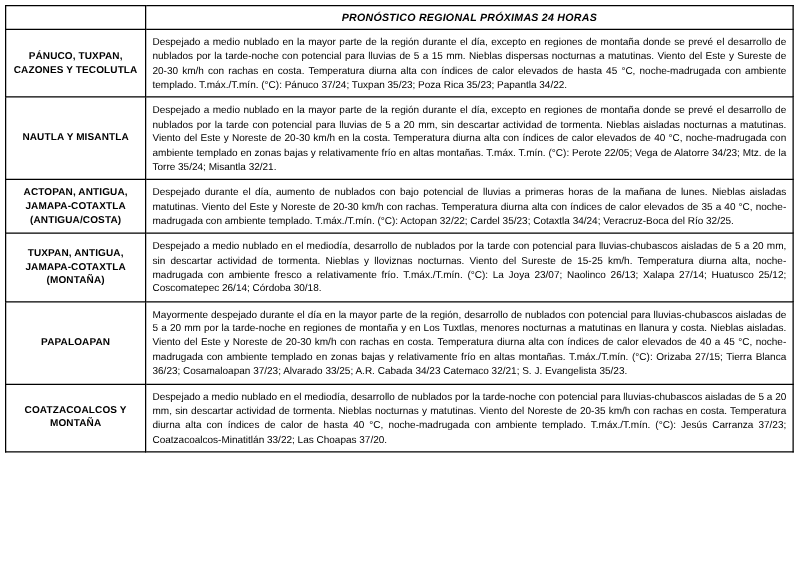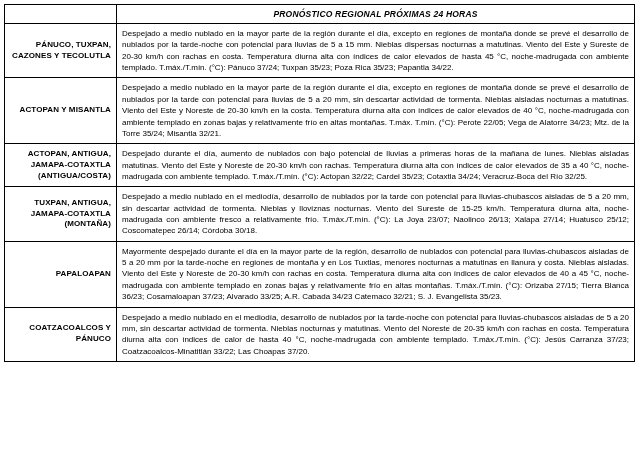--- a/index.html
+++ b/index.html
@@ -35,21 +35,21 @@
 
   .header-cell {
     text-align: center;
     font-style: italic;
     font-weight: bold;
     font-size: 8.5px;
     letter-spacing: 0.2px;
     padding: 5px 4px;
   }
   .region-cell {
-    text-align: right;
+    text-align: center;
     font-weight: bold;
     font-size: 8px;
     line-height: 1.35;
     letter-spacing: 0.1px;
     margin-left: 16px;
   }
   .text-cell {
     text-align: justify;
     font-size: 8px;
     line-height: 1.42;
@@ -78,34 +78,34 @@
         <th class="header-cell blank-top-left"></th>
         <th class="header-cell">PRONÓSTICO REGIONAL PRÓXIMAS 24 HORAS</th>
       </tr>
     </thead>
     <tbody>
       <tr>
         <td class="region-cell">PÁNUCO, TUXPAN, CAZONES Y TECOLUTLA</td>
         <td class="text-cell">Despejado a medio nublado en la mayor parte de la región durante el día, excepto en regiones de montaña donde se prevé el desarrollo de nublados por la tarde-noche con potencial para lluvias de 5 a 15 mm. Nieblas dispersas nocturnas a matutinas. Viento del Este y Sureste de 20-30 km/h con rachas en costa. Temperatura diurna alta con índices de calor elevados de hasta 45 °C, noche-madrugada con ambiente templado. T.máx./T.mín. (°C): Pánuco 37/24; Tuxpan 35/23; Poza Rica 35/23; Papantla 34/22.</td>
       </tr>
       <tr>
-        <td class="region-cell">ACTOPAN Y MISANTLA</td>
+        <td class="region-cell">NAUTLA Y MISANTLA</td>
         <td class="text-cell">Despejado a medio nublado en la mayor parte de la región durante el día, excepto en regiones de montaña donde se prevé el desarrollo de nublados por la tarde con potencial para lluvias de 5 a 20 mm, sin descartar actividad de tormenta. Nieblas aisladas nocturnas a matutinas. Viento del Este y Noreste de 20-30 km/h en la costa. Temperatura diurna alta con índices de calor elevados de 40 °C, noche-madrugada con ambiente templado en zonas bajas y relativamente frío en altas montañas. T.máx. T.mín. (°C): Perote 22/05; Vega de Alatorre 34/23; Mtz. de la Torre 35/24; Misantla 32/21.</td>
       </tr>
       <tr>
         <td class="region-cell">ACTOPAN, ANTIGUA, JAMAPA-COTAXTLA (ANTIGUA/COSTA)</td>
         <td class="text-cell">Despejado durante el día, aumento de nublados con bajo potencial de lluvias a primeras horas de la mañana de lunes. Nieblas aisladas matutinas. Viento del Este y Noreste de 20-30 km/h con rachas. Temperatura diurna alta con índices de calor elevados de 35 a 40 °C, noche-madrugada con ambiente templado. T.máx./T.mín. (°C): Actopan 32/22; Cardel 35/23; Cotaxtla 34/24; Veracruz-Boca del Río 32/25.</td>
       </tr>
       <tr>
         <td class="region-cell">TUXPAN, ANTIGUA, JAMAPA-COTAXTLA (MONTAÑA)</td>
         <td class="text-cell">Despejado a medio nublado en el mediodía, desarrollo de nublados por la tarde con potencial para lluvias-chubascos aisladas de 5 a 20 mm, sin descartar actividad de tormenta. Nieblas y lloviznas nocturnas. Viento del Sureste de 15-25 km/h. Temperatura diurna alta, noche-madrugada con ambiente fresco a relativamente frío. T.máx./T.mín. (°C): La Joya 23/07; Naolinco 26/13; Xalapa 27/14; Huatusco 25/12; Coscomatepec 26/14; Córdoba 30/18.</td>
       </tr>
       <tr>
         <td class="region-cell">PAPALOAPAN</td>
         <td class="text-cell">Mayormente despejado durante el día en la mayor parte de la región, desarrollo de nublados con potencial para lluvias-chubascos aisladas de 5 a 20 mm por la tarde-noche en regiones de montaña y en Los Tuxtlas, menores nocturnas a matutinas en llanura y costa. Nieblas aisladas. Viento del Este y Noreste de 20-30 km/h con rachas en costa. Temperatura diurna alta con índices de calor elevados de 40 a 45 °C, noche-madrugada con ambiente templado en zonas bajas y relativamente frío en altas montañas. T.máx./T.mín. (°C): Orizaba 27/15; Tierra Blanca 36/23; Cosamaloapan 37/23; Alvarado 33/25; A.R. Cabada 34/23 Catemaco 32/21; S. J. Evangelista 35/23.</td>
       </tr>
       <tr>
-        <td class="region-cell">COATZACOALCOS Y PÁNUCO</td>
+        <td class="region-cell">COATZACOALCOS Y MONTAÑA</td>
         <td class="text-cell">Despejado a  medio nublado en el mediodía, desarrollo de nublados por la tarde-noche con potencial para lluvias-chubascos aisladas de 5 a 20 mm, sin descartar actividad de tormenta. Nieblas nocturnas y matutinas. Viento del Noreste de 20-35 km/h con rachas en costa. Temperatura diurna alta con índices de calor de hasta 40 °C, noche-madrugada con ambiente templado. T.máx./T.mín. (°C): Jesús Carranza 37/23; Coatzacoalcos-Minatitlán 33/22; Las Choapas 37/20.</td>
       </tr>
     </tbody>
   </table>
 </div>
 
 </body></html>

